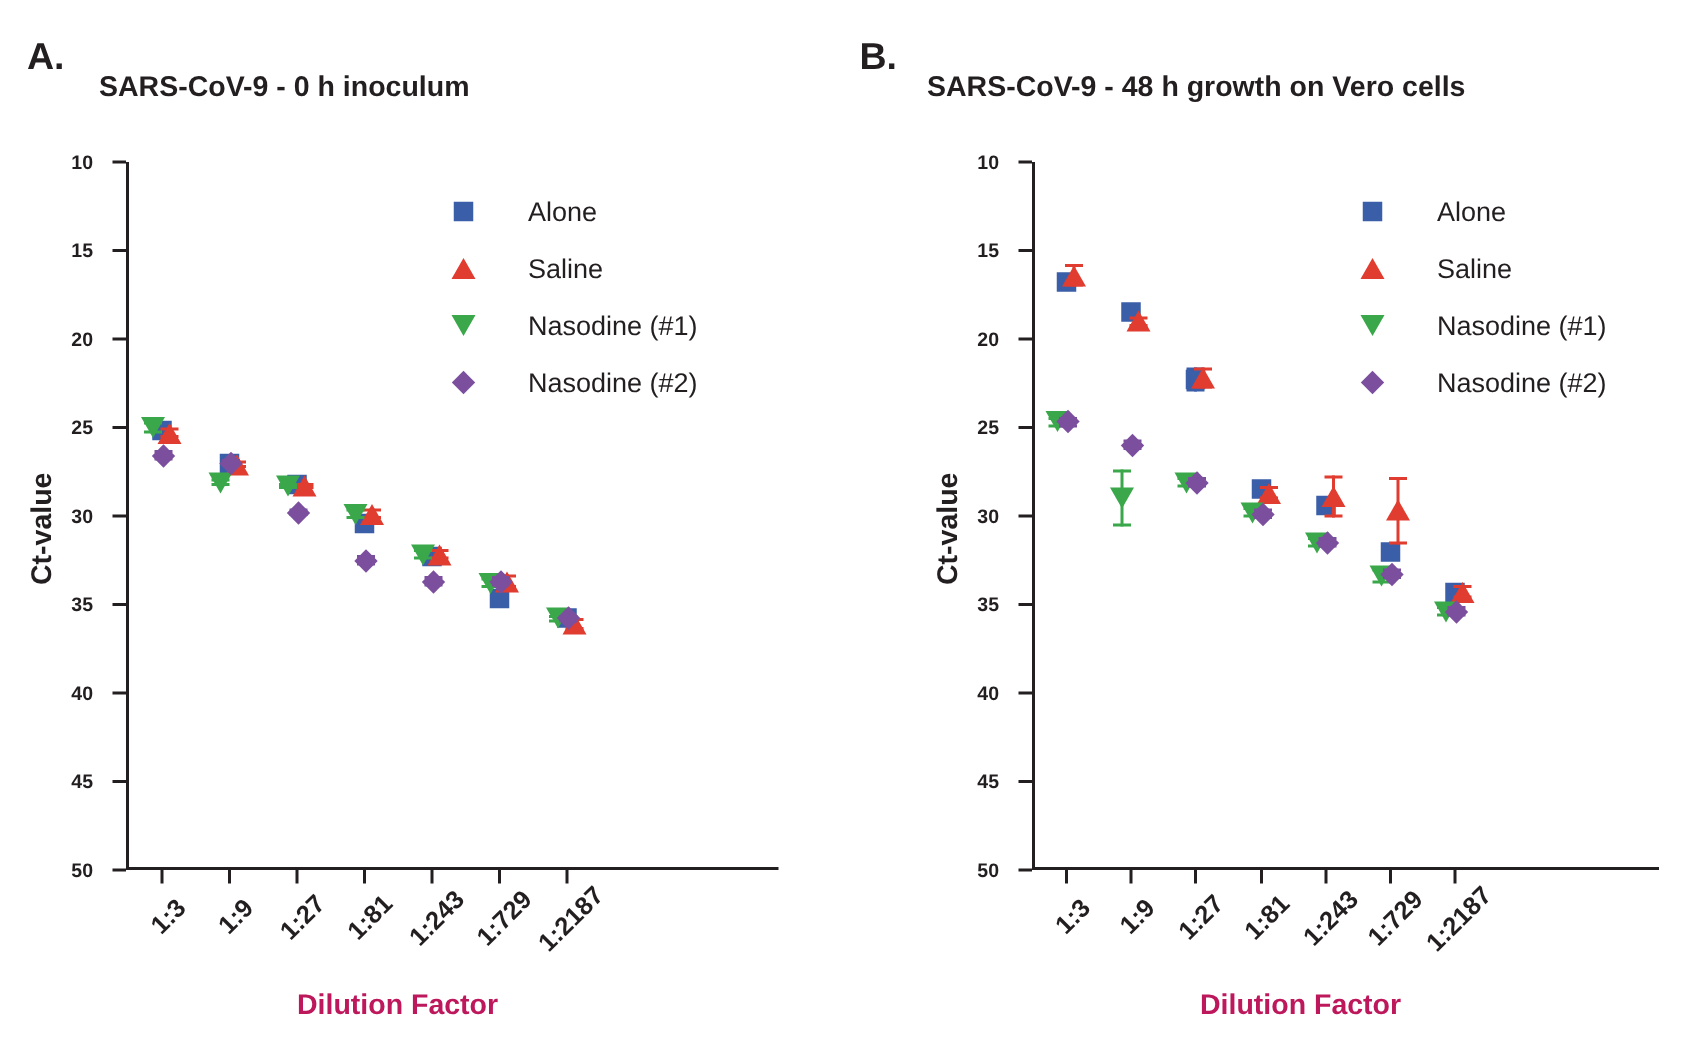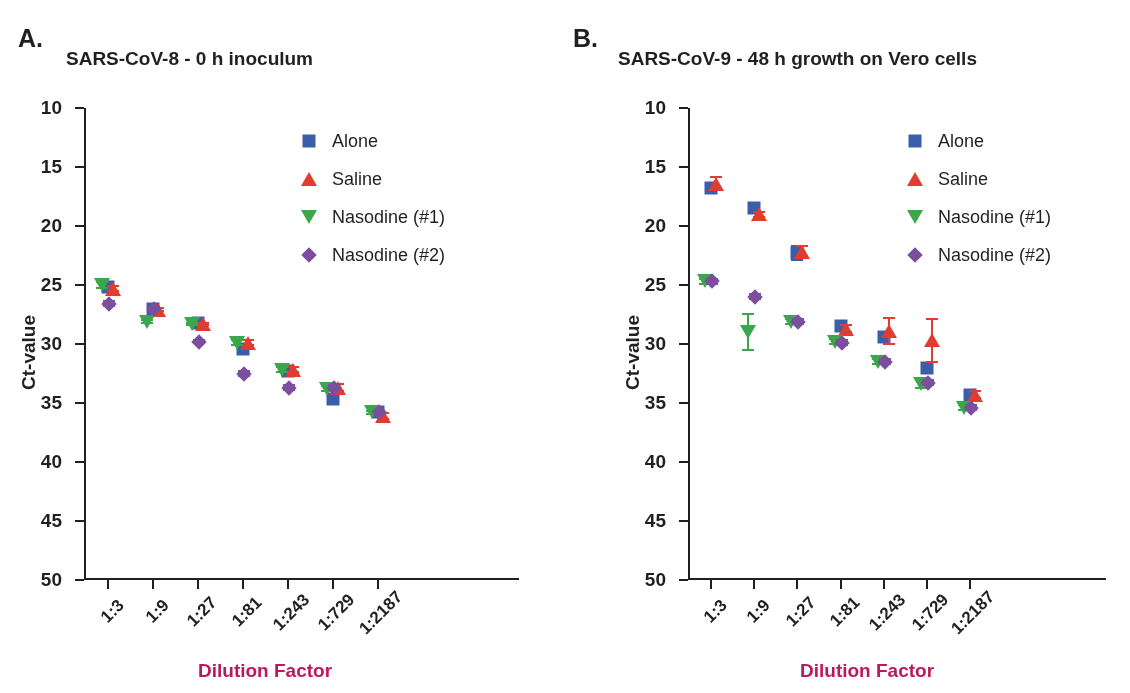--- a/index.html
+++ b/index.html
@@ -76,21 +76,21 @@
     left: -9px;
     width: 9px;
     height: 2px;
     background: #231f20;
   }
   .ytick-label {
     position: absolute;
     right: 100%;
     transform: translateY(-50%);
     margin-right: 13px;
-    font-size: 19px;
+    font-size: 13px;
     font-weight: bold;
     color: #231f20;
     white-space: nowrap;
     text-align: right;
   }
   .xtick {
     position: absolute;
     bottom: -9px;
     width: 2px;
     height: 9px;
@@ -142,21 +142,21 @@
     align-items: center;
     height: 38px;
   }
   .legend-marker {
     width: 22px;
     height: 22px;
     margin-right: 12px;
     position: relative;
     flex: none;
   }
-  .legend-label { white-space: nowrap; }
+  .legend-label { white-space: nowrap; margin-left: 20px; }
 
   
   .marker {
     position: absolute;
     transform: translate(-50%, -50%);
   }
   .m-square {
     width: 13px; height: 13px;
     background: #3a5fa8;
   }
@@ -191,21 +191,21 @@
   .errbar .cap.top { top: 0; }
   .errbar .cap.bottom { bottom: 0; }
 </style>
 </head>
 <body>
 
 <div class="figure">
 
   <div class="panel panel-a">
     <div class="panel-letter">A.</div>
-    <div class="panel-title">SARS-CoV-8 - 0 h inoculum</div>
+    <div class="panel-title">SARS-CoV-9 - 0 h inoculum</div>
     <div class="ylabel">Ct-value</div>
     <div class="xlabel">Dilution Factor</div>
     <div class="plot" id="plot-a">
       <div class="axis-y"></div>
       <div class="axis-x"></div>
     <div class="ytick" style="top: -1px;">
           <div class="ytick-label" style="top: 1px;">10</div>
         </div>
         <div class="ytick" style="top: 58px;">
           <div class="ytick-label" style="top: 1px;">15</div>

